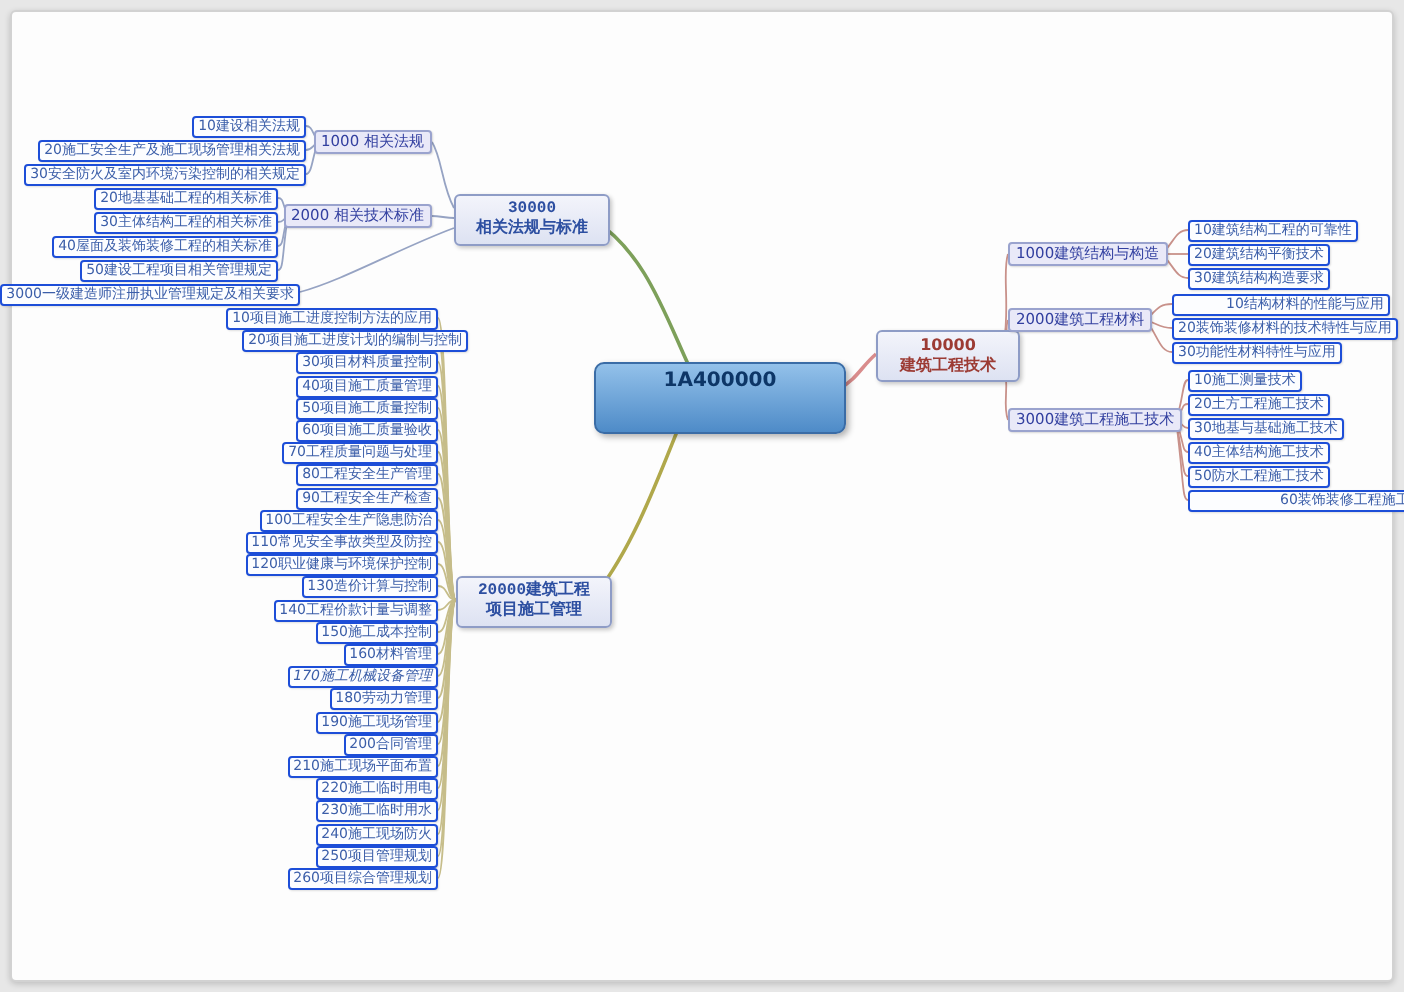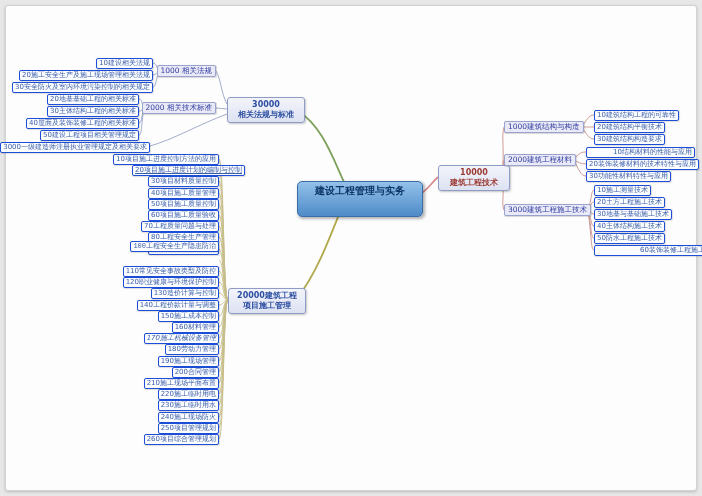--- a/index.html
+++ b/index.html
@@ -24,21 +24,21 @@
     font-size:7.5px;line-height:10px;color:#3340a0;
     background:#e9e9f8;border:1px solid #9aa3ce;border-radius:2px;
     padding:0 3px;box-shadow:0.5px 0.5px 1px rgba(0,0,0,.15);
   }
   .branch{
     text-align:center;font-size:8px;line-height:10px;font-weight:bold;
     background:linear-gradient(#f3f4fb,#dde2f2);
     border:1px solid #8e9cc6;border-radius:3px;padding:2px 3px;
     box-shadow:1px 1px 2px rgba(0,0,0,.22);
   }
-  .branch.blue{color:#2d4fa1;}
+  .branch.blue{color:#2d4fa1;font-family:Liberation Mono, monospace;}
   .branch.red{color:#9c3b34;}
   .central{
     left:297px;top:181px;width:124px;height:32px;text-align:center;
     background:linear-gradient(#93c1ea,#4e8bc8);
     border:1px solid #3a6ca6;border-radius:5px;color:#0d3667;font-weight:bold;
     box-shadow:1.5px 1.5px 3px rgba(0,0,0,.3);padding-top:2px;
   }
   .central .l1,.central .l2{font-size:10px;line-height:13px;}
 </style>
 </head>
@@ -105,21 +105,21 @@
     <path d="M228 300 C223 300 224 383 219 383"></path>
     <path d="M228 300 C223 300 224 394 219 394"></path>
     <path d="M228 300 C223 300 224 405 219 405"></path>
     <path d="M228 300 C223 300 224 417 219 417"></path>
     <path d="M228 300 C223 300 224 428 219 428"></path>
     <path d="M228 300 C223 300 224 439 219 439"></path>
   </g>
 </svg>
 
 <div class="node central">
-  <div class="l2">建设工程管理与实务</div>
+  <div class="l1">1A400000</div>
 </div>
 
 <div class="node branch blue" style="left:227px;top:97px;width:70px;">
   <div>30000</div>
   <div>相关法规与标准</div>
 </div>
 <div class="node mid" style="top:65px;right:486px;">1000 相关法规</div>
 <div class="node mid" style="top:102px;right:486px;">2000 相关技术标准</div>
 <div class="node leaf" style="top:58px;right:549px;">10建设相关法规</div>
 <div class="node leaf" style="top:70px;right:549px;">20施工安全生产及施工现场管理相关法规</div>
@@ -128,29 +128,29 @@
 <div class="node leaf" style="top:106px;right:563px;">30主体结构工程的相关标准</div>
 <div class="node leaf" style="top:118px;right:563px;">40屋面及装饰装修工程的相关标准</div>
 <div class="node leaf" style="top:130px;right:563px;">50建设工程项目相关管理规定</div>
 <div class="node leaf" style="top:142px;right:552px;">3000一级建造师注册执业管理规定及相关要求</div>
 
 <div class="node branch blue" style="left:228px;top:288px;width:70px;">
   <div>20000建筑工程</div>
   <div>项目施工管理</div>
 </div>
 <div class="node leaf" style="top:154px;right:483px;">10项目施工进度控制方法的应用</div>
-<div class="node leaf" style="top:165px;right:457px;text-decoration:underline;">20项目施工进度计划的编制与控制</div>
+<div class="node leaf" style="top:165px;right:468px;">20项目施工进度计划的编制与控制</div>
 <div class="node leaf" style="top:176px;right:483px;">30项目材料质量控制</div>
 <div class="node leaf" style="top:188px;right:483px;">40项目施工质量管理</div>
 <div class="node leaf" style="top:199px;right:483px;">50项目施工质量控制</div>
 <div class="node leaf" style="top:210px;right:483px;">60项目施工质量验收</div>
 <div class="node leaf" style="top:221px;right:483px;">70工程质量问题与处理</div>
 <div class="node leaf" style="top:232px;right:483px;">80工程安全生产管理</div>
 <div class="node leaf" style="top:244px;right:483px;">90工程安全生产检查</div>
-<div class="node leaf" style="top:241px;right:483px;font-family:Liberation Mono, monospace;">100工程安全生产隐患防治</div>
+<div class="node leaf" style="top:255px;right:483px;">100工程安全生产隐患防治</div>
 <div class="node leaf" style="top:266px;right:483px;">110常见安全事故类型及防控</div>
 <div class="node leaf" style="top:277px;right:483px;">120职业健康与环境保护控制</div>
 <div class="node leaf" style="top:288px;right:483px;">130造价计算与控制</div>
 <div class="node leaf" style="top:300px;right:483px;">140工程价款计量与调整</div>
 <div class="node leaf" style="top:311px;right:483px;">150施工成本控制</div>
 <div class="node leaf" style="top:322px;right:483px;">160材料管理</div>
 <div class="node leaf" style="top:333px;right:483px;font-style:italic;">170施工机械设备管理</div>
 <div class="node leaf" style="top:344px;right:483px;">180劳动力管理</div>
 <div class="node leaf" style="top:356px;right:483px;">190施工现场管理</div>
 <div class="node leaf" style="top:367px;right:483px;">200合同管理</div>

